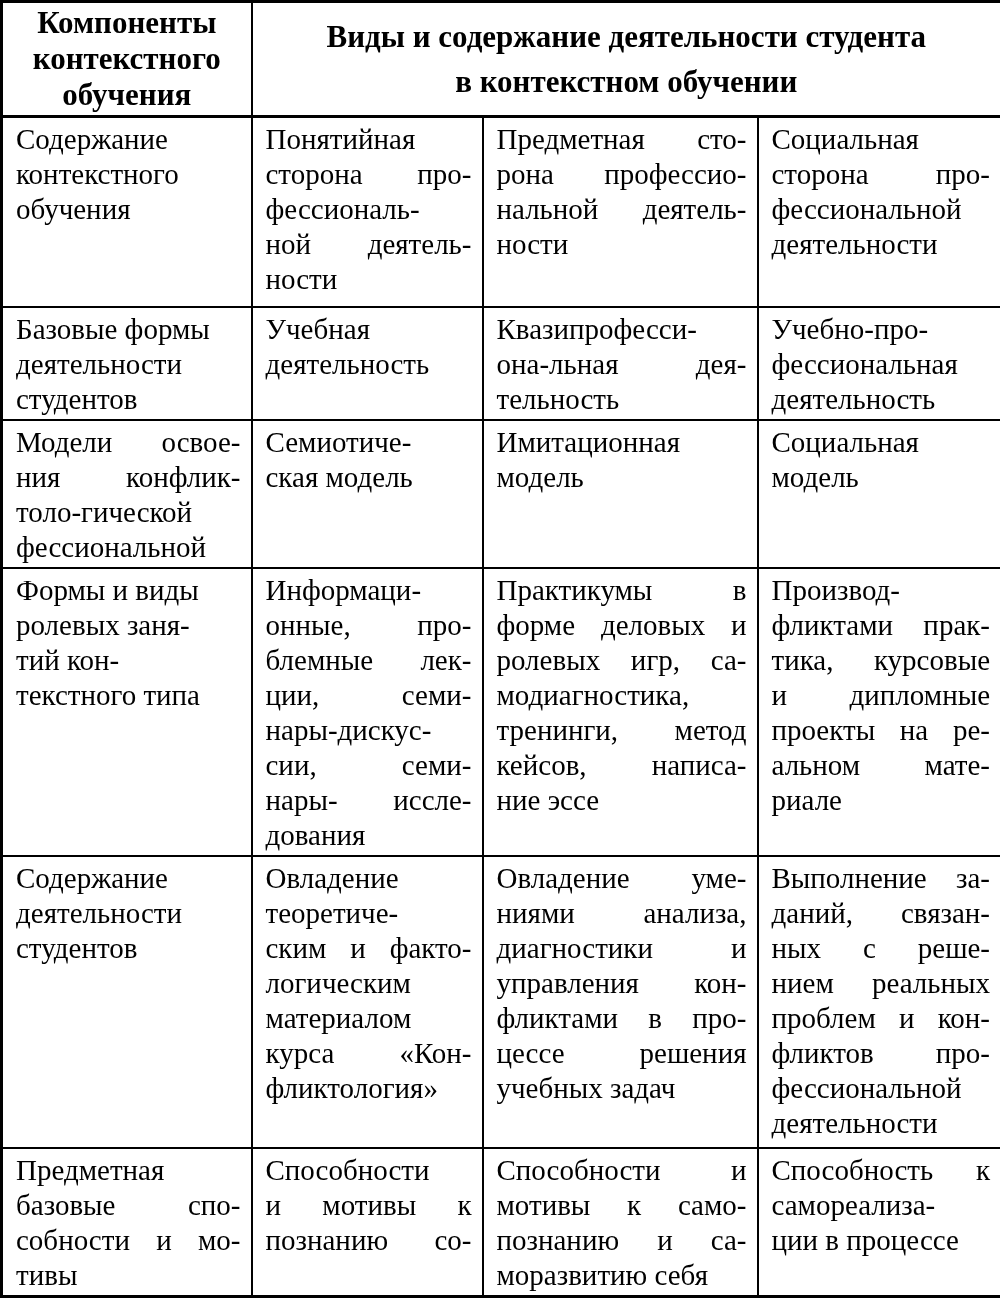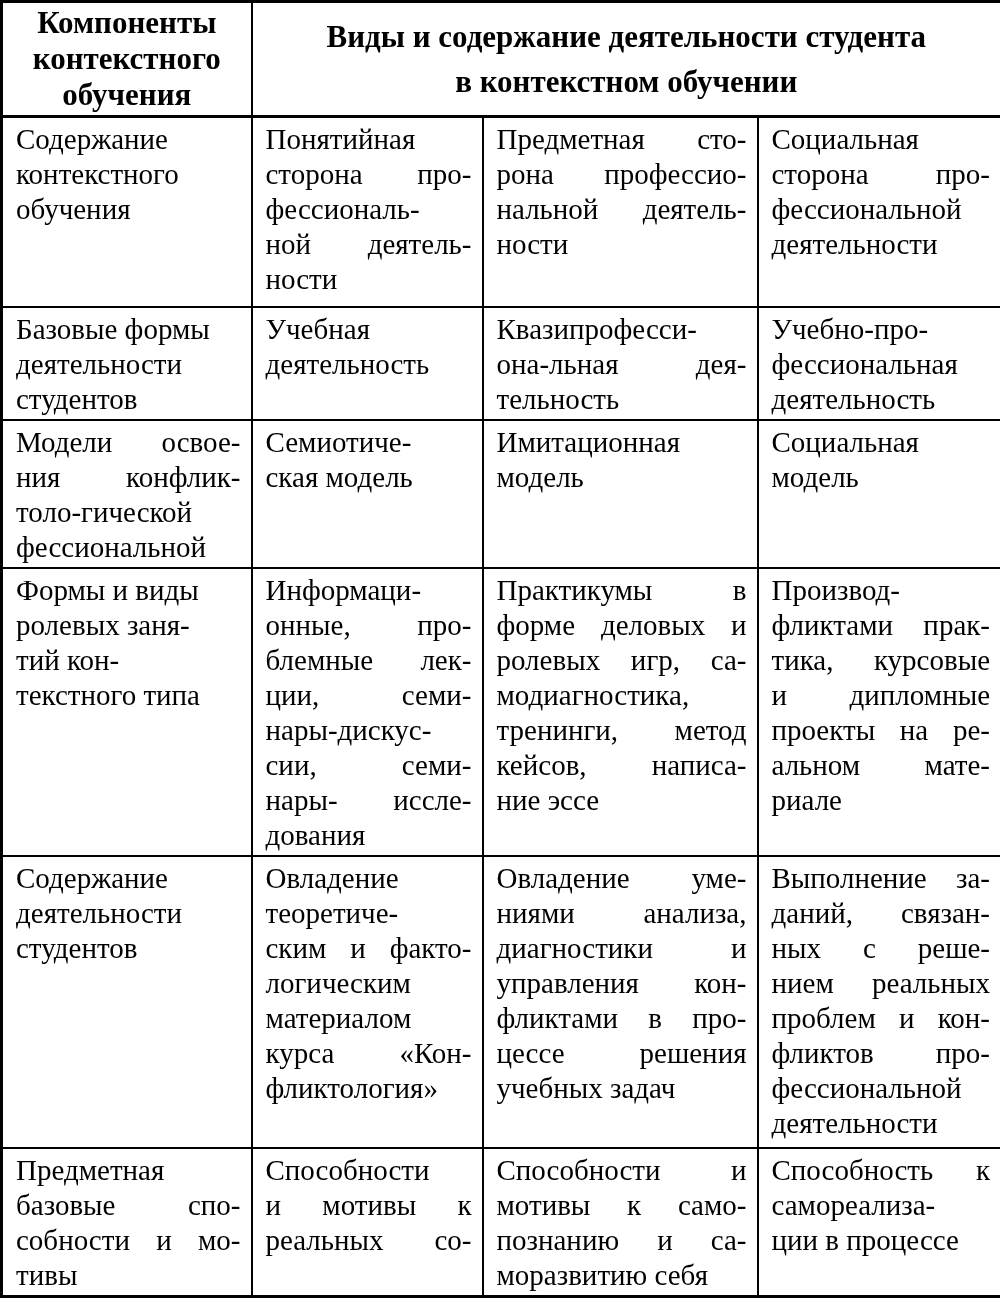--- a/index.html
+++ b/index.html
@@ -219,21 +219,21 @@
       <tr>
         <td>
           <div class="line j">Предметная</div>
           <div class="line j">базовые спо-</div>
           <div class="line j">собности и мо-</div>
           <div class="line">тивы</div>
         </td>
         <td>
           <div class="line j">Способности</div>
           <div class="line j">и мотивы к</div>
-          <div class="line j">реальных со-</div>
+          <div class="line j">познанию со-</div>
         </td>
         <td>
           <div class="line j">Способности и</div>
           <div class="line j">мотивы к само-</div>
           <div class="line j">познанию и са-</div>
           <div class="line">моразвитию себя</div>
         </td>
         <td>
           <div class="line j">Способность к</div>
           <div class="line j">самореализа-</div>

